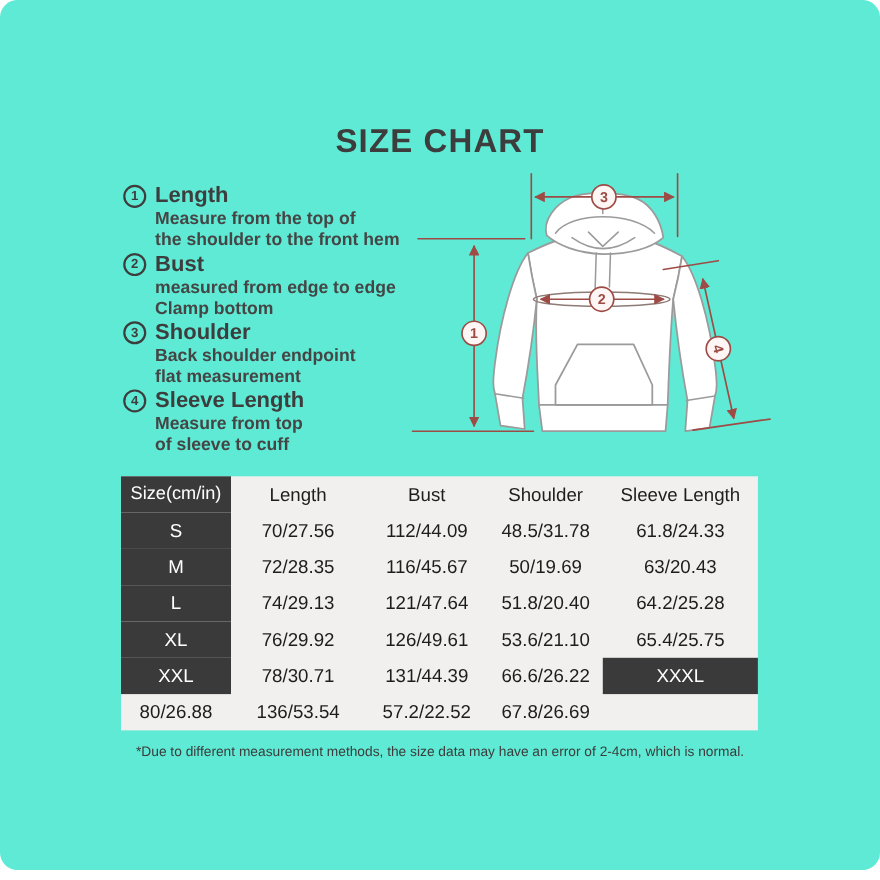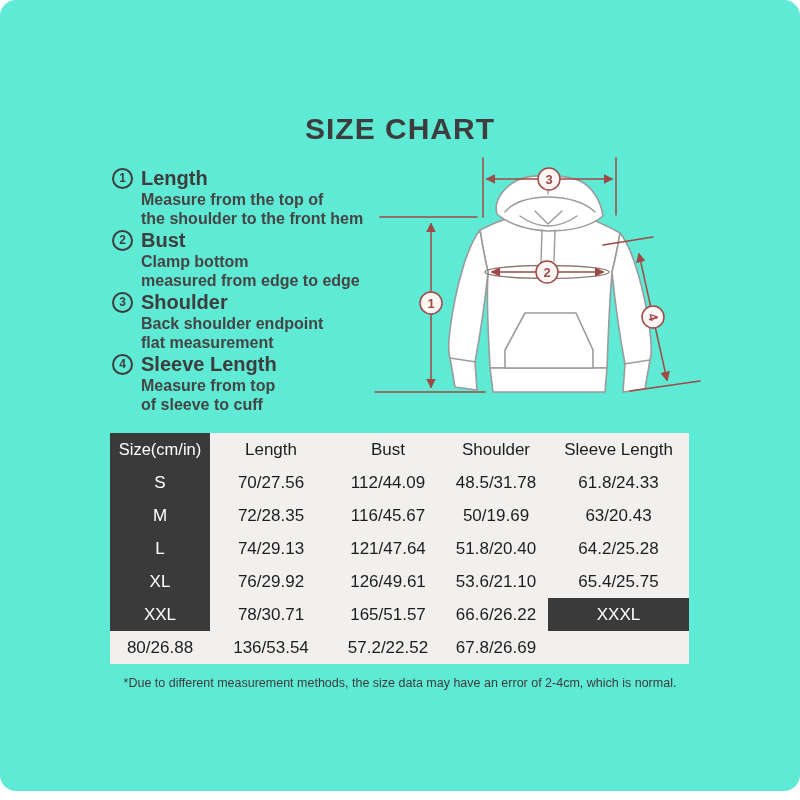--- a/index.html
+++ b/index.html
@@ -66,22 +66,22 @@
         <div>Measure from the top of</div>
         <div>the shoulder to the front hem</div>
       </div>
     </div>
     <div class="inst-item">
       <div class="inst-head">
         <span class="num-circle">2</span>
         <span class="inst-label">Bust</span>
       </div>
       <div class="inst-desc">
+        <div>measured from edge to edge</div>
         <div>Clamp bottom</div>
-        <div>measured from edge to edge</div>
       </div>
     </div>
     <div class="inst-item">
       <div class="inst-head">
         <span class="num-circle">3</span>
         <span class="inst-label">Shoulder</span>
       </div>
       <div class="inst-desc">
         <div>Back shoulder endpoint</div>
         <div>flat measurement</div>
@@ -198,21 +198,21 @@
     <div class="cell">64.2/25.28</div>
 
     <div class="cell size-col">XL</div>
     <div class="cell">76/29.92</div>
     <div class="cell">126/49.61</div>
     <div class="cell">53.6/21.10</div>
     <div class="cell">65.4/25.75</div>
 
     <div class="cell size-col">XXL</div>
     <div class="cell">78/30.71</div>
-    <div class="cell">165/51.57</div>
+    <div class="cell">131/44.39</div>
     <div class="cell">66.6/26.22</div>
 
     <div class="cell size-col">XXXL</div>
     <div class="cell">80/26.88</div>
     <div class="cell">136/53.54</div>
     <div class="cell">57.2/22.52</div>
     <div class="cell">67.8/26.69</div>
   </div>
 
   <div class="footnote">*Due to different measurement methods, the size data may have an error of 2-4cm, which is normal.</div>

